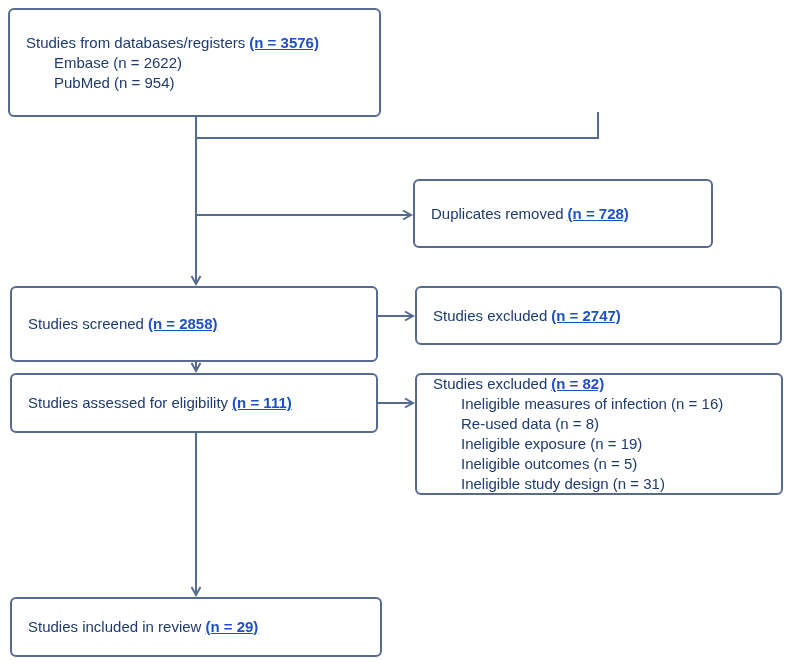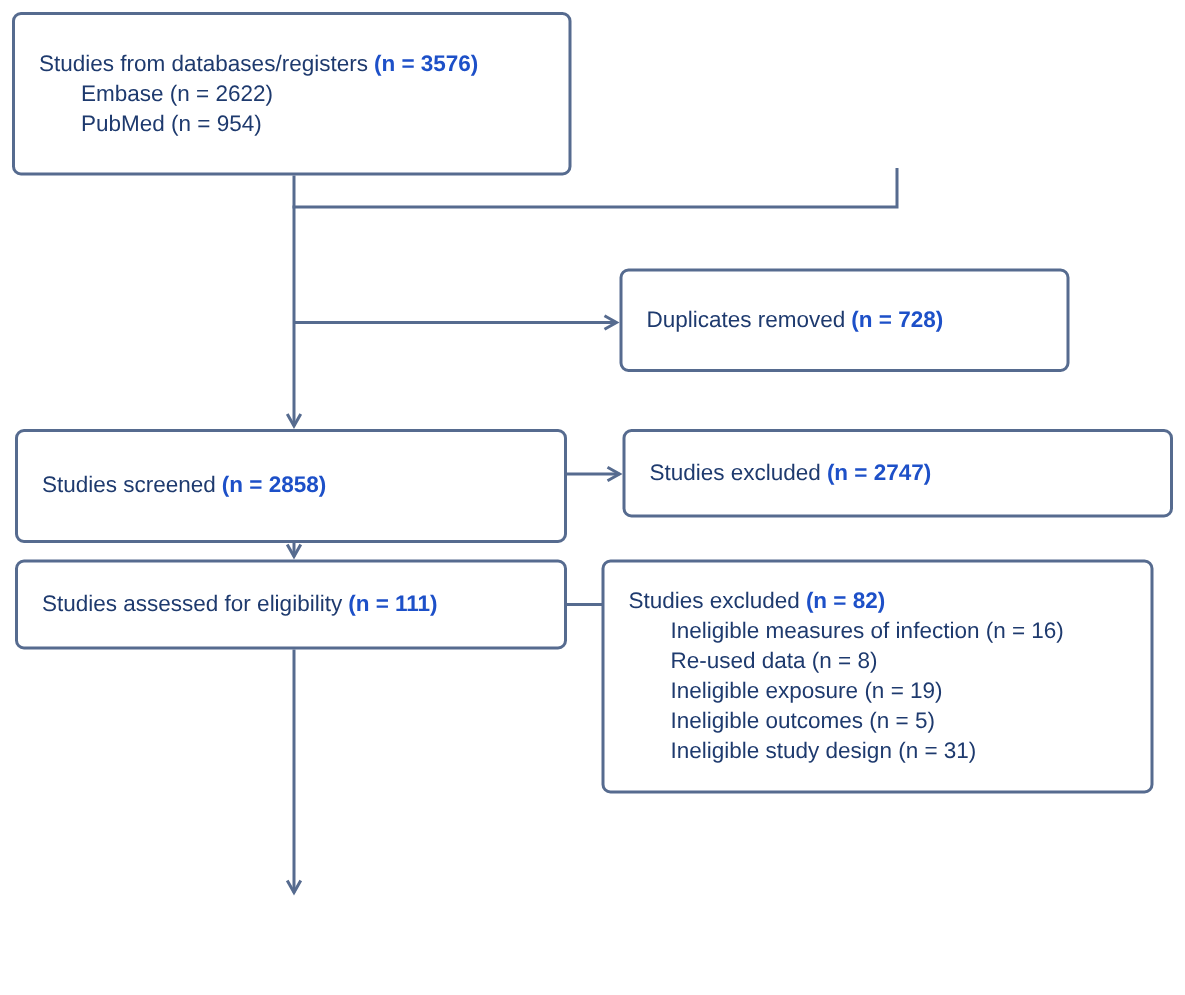--- a/index.html
+++ b/index.html
@@ -17,21 +17,21 @@
     position:absolute;z-index:1;box-sizing:border-box;
     background:#ffffff;
     border:2px solid var(--border,#566b8f);
     border-radius:6px;
     display:flex;flex-direction:column;justify-content:center;
     padding:6px 10px 6px 16px;
     font-size:15px;line-height:20px;
     color:var(--text,#1e3a6e);
   }
   .label-line{white-space:nowrap;}
-  .count{font-weight:bold;color:var(--count,#1d50c8);margin-left:4px;}
+  .count{font-weight:bold;color:var(--count,#1d50c8);margin-left:4px;text-decoration:underline;}
   .sub{padding-left:28px;white-space:nowrap;}
 </style>
 </head>
 <body>
 
 <div class="canvas">
 
   <svg class="connectors" width="790" height="663" viewBox="0 0 790 663">
     <defs>
       <marker id="arrowhead" markerUnits="userSpaceOnUse" markerWidth="14" markerHeight="14" viewBox="0 0 14 14" refX="11" refY="7" orient="auto">
@@ -63,23 +63,26 @@
   </div>
 
   <div class="box" style="left:415px;top:286px;width:367px;height:59px">
     <div class="label-line"><span>Studies excluded</span><span class="count">(n = 2747)</span></div>
   </div>
 
   <div class="box" style="left:10px;top:373px;width:368px;height:60px">
     <div class="label-line"><span>Studies assessed for eligibility</span><span class="count">(n = 111)</span></div>
   </div>
 
-  <div class="box" style="left:401px;top:373px;width:368px;height:156px">
+  <div class="box" style="left:415px;top:373px;width:368px;height:122px">
     <div class="label-line"><span>Studies excluded</span><span class="count">(n = 82)</span></div>
     <div class="sub">Ineligible measures of infection (n = 16)</div>
     <div class="sub">Re-used data (n = 8)</div>
     <div class="sub">Ineligible exposure (n = 19)</div>
     <div class="sub">Ineligible outcomes (n = 5)</div>
     <div class="sub">Ineligible study design (n = 31)</div>
   </div>
 
+  <div class="box" style="left:10px;top:597px;width:372px;height:60px">
+    <div class="label-line"><span>Studies included in review</span><span class="count">(n = 29)</span></div>
+  </div>
 
 </div>
 
 </body></html>

